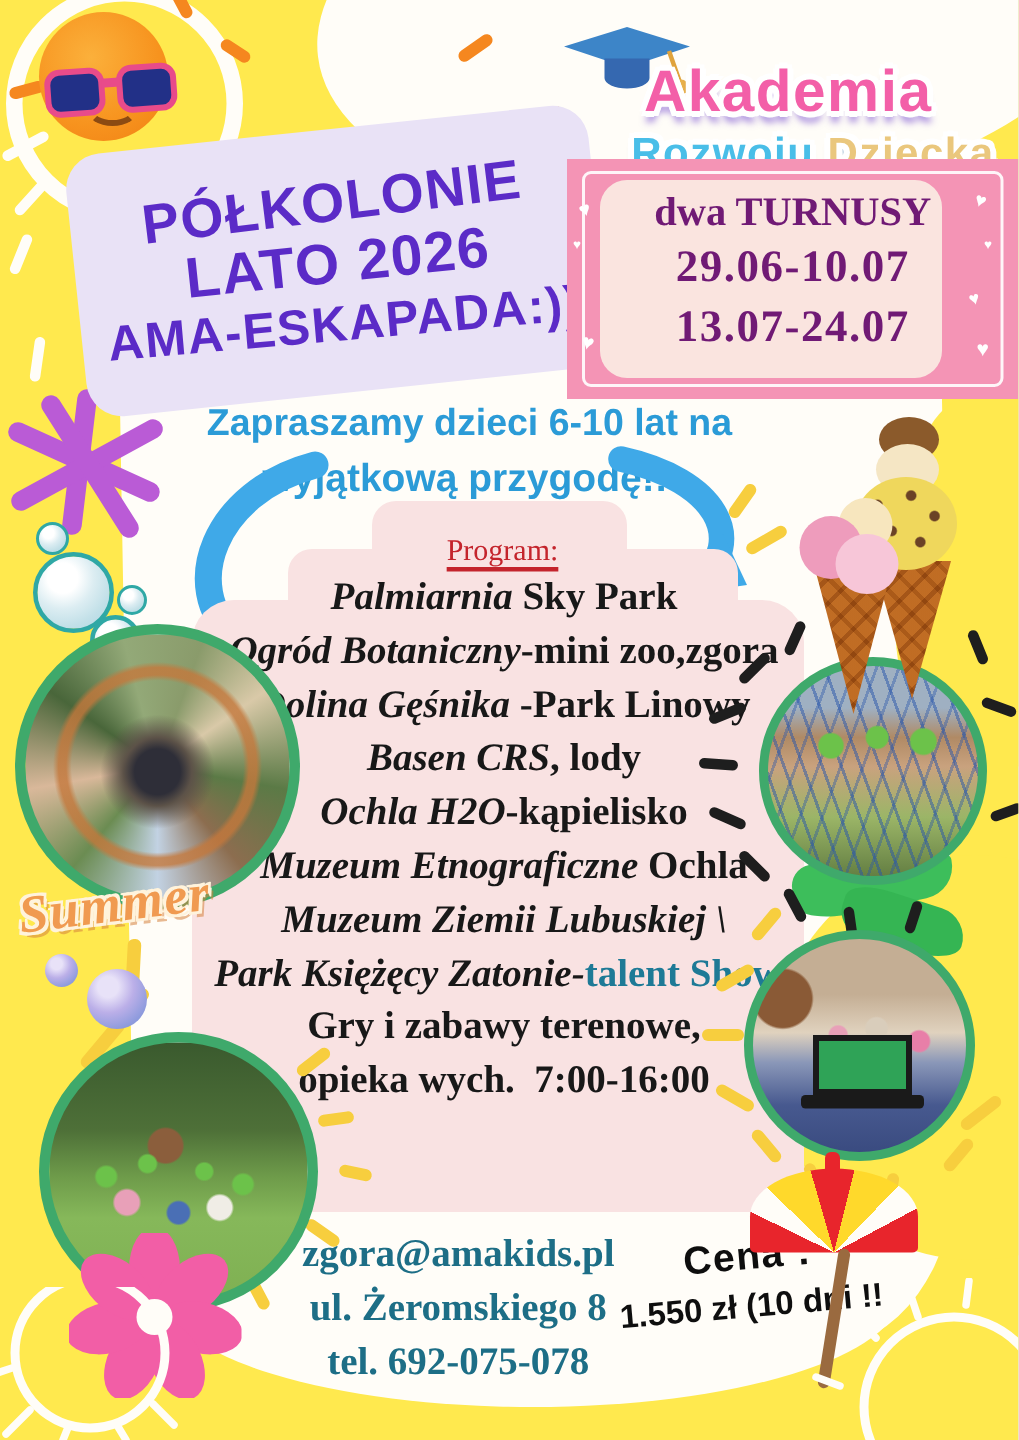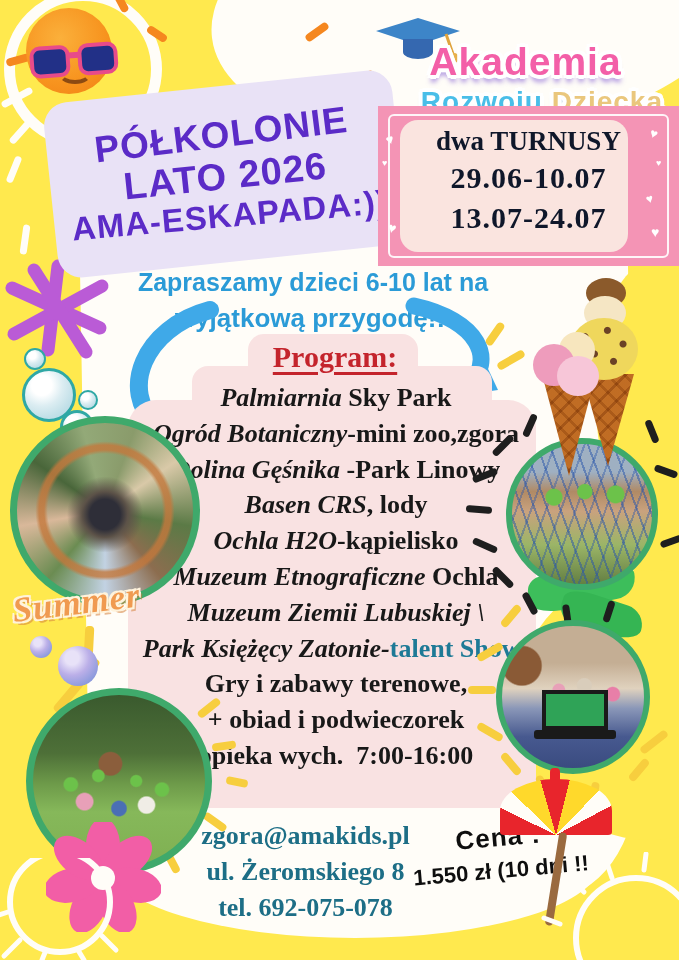--- a/index.html
+++ b/index.html
@@ -37,34 +37,34 @@
   .logo1{left:398px;top:40px;width:255px;text-align:center;font-size:39px;font-weight:700;color:#F35FA8;letter-spacing:1px;
          text-shadow:-3px -3px 0 #FFF,3px -3px 0 #FFF,-3px 3px 0 #FFF,3px 3px 0 #FFF,-4px 0 0 #FFF,4px 0 0 #FFF,0 -4px 0 #FFF,0 4px 0 #FFF,0 7px 5px rgba(91,43,199,.55);}
   .logo2{left:388px;top:86px;width:275px;text-align:right;font-size:28px;font-weight:700;letter-spacing:1px;white-space:nowrap;
          text-shadow:-3px -3px 0 #FFF,3px -3px 0 #FFF,-3px 3px 0 #FFF,3px 3px 0 #FFF,-4px 0 0 #FFF,4px 0 0 #FFF,0 -4px 0 #FFF,0 4px 0 #FFF,0 6px 4px rgba(43,111,174,.55);}
   .lw2{color:#49BEE8;} .lw3{color:#EAC77D;}
   
   .turnus{left:378px;top:106px;width:301px;height:160px;background:#F494B5;}
   .turnus-frame{position:absolute;left:10px;top:8px;right:10px;bottom:8px;border:2px solid rgba(255,255,255,.9);border-radius:6px;}
   .turnus-panel{position:absolute;left:22px;top:14px;width:228px;height:132px;background:#FAE4DF;border-radius:18px;}
   .turnus-text{position:absolute;left:0;top:18px;width:100%;text-align:center;
-               font-family:"Liberation Serif",serif;font-weight:700;color:#0f172a;}
+               font-family:"Liberation Serif",serif;font-weight:700;color:#701a75;}
   .turnus-head{font-size:27px;line-height:34px;}
   .turnus-date{font-size:30px;line-height:40px;letter-spacing:1px;}
   .heart{position:absolute;color:#FFF;}
   
   .inv1{left:88px;top:268px;width:450px;text-align:center;font-weight:700;font-size:25px;color:#2B9BD7;}
   .inv2{left:110px;top:303px;width:400px;text-align:center;font-weight:700;font-size:26px;color:#2B9BD7;}
   
   .pb{background:#F9E2E2;}
   .pb1{left:248px;top:334px;width:170px;height:52px;border-radius:16px;}
   .pb2{left:192px;top:366px;width:300px;height:52px;border-radius:16px;}
   .pb3{left:128px;top:400px;width:408px;height:408px;border-radius:28px;}
-  .prog-head{left:240px;top:340px;width:190px;text-align:center;font-family:"Liberation Serif",serif;font-weight:700;
-             font-size:30px;color:#C4242C;text-decoration:underline;text-decoration-thickness:3px;text-underline-offset:5px;}
+  .prog-head{left:240px;top:356px;width:190px;text-align:center;font-family:"Liberation Serif",serif;font-weight:400;
+             font-size:20px;color:#C4242C;text-decoration:underline;text-decoration-thickness:3px;text-underline-offset:5px;}
   .prog-list{left:118px;top:380px;width:436px;font-family:"Liberation Serif",serif;color:#181818;font-size:26px;text-align:center;}
   .prog-row{height:35.8px;line-height:35.8px;white-space:nowrap;}
   .pi{font-style:italic;font-weight:700;}
   .pbd{font-weight:700;}
   .pa{font-weight:700;color:#1E7A96;}
   
   .photo{border-radius:50%;box-sizing:border-box;border:7px solid #3FA96B;}
   .p1{left:10px;top:416px;width:190px;height:190px;
       background:radial-gradient(circle at 50% 52%,#2E2E38 0 12%,#5C5248 18%,rgba(0,0,0,0) 30%),
                  radial-gradient(circle at 50% 50%,rgba(0,0,0,0) 46%,rgba(196,120,60,.8) 49% 53%,rgba(0,0,0,0) 56%),
@@ -231,21 +231,20 @@
   <div class="abs prog-list">
     <div class="prog-row"><span class="pi">Palmiarnia </span><span class="pbd">Sky Park</span><span class="pa"></span></div>
     <div class="prog-row"><span class="pi">Ogród Botaniczny</span><span class="pbd">-mini zoo,zgora</span><span class="pa"></span></div>
     <div class="prog-row"><span class="pi">Dolina Gęśnika </span><span class="pbd">-Park Linowy</span><span class="pa"></span></div>
     <div class="prog-row"><span class="pi">Basen CRS</span><span class="pbd">, lody</span><span class="pa"></span></div>
     <div class="prog-row"><span class="pi">Ochla H2O</span><span class="pbd">-kąpielisko</span><span class="pa"></span></div>
     <div class="prog-row"><span class="pi">Muzeum Etnograficzne </span><span class="pbd">Ochla</span><span class="pa"></span></div>
     <div class="prog-row"><span class="pi">Muzeum Ziemii Lubuskiej \</span><span class="pbd"></span><span class="pa"></span></div>
     <div class="prog-row"><span class="pi">Park Księżęcy Zatonie-</span><span class="pbd"></span><span class="pa">talent Show;</span></div>
     <div class="prog-row"><span class="pi"></span><span class="pbd">Gry i zabawy terenowe,</span><span class="pa"></span></div>
-    <div class="prog-row"><span class="pi"></span><span class="pbd">+ obiad i podwieczorek</span><span class="pa"></span></div>
     <div class="prog-row"><span class="pi"></span><span class="pbd">opieka wych.&nbsp; 7:00-16:00</span><span class="pa"></span></div>
   </div>
 
   <div class="abs squig" style="left:528px;top:568px;width:108px;height:38px;border-radius:20px 60% 30px 50%;transform:rotate(-12deg)"></div>
   <div class="abs squig" style="left:560px;top:598px;width:84px;height:34px;border-radius:50% 30px 60% 24px;transform:rotate(18deg);background:#35B553"></div>
 
   <i class="rayb" style="left:466px;top:506px;width:26px;transform:rotate(4deg)"></i>
   <i class="rayb" style="left:472px;top:472px;width:26px;transform:rotate(-22deg)"></i>
   <i class="rayb" style="left:490px;top:442px;width:26px;transform:rotate(-45deg)"></i>
   <i class="rayb" style="left:518px;top:422px;width:24px;transform:rotate(-66deg)"></i>

